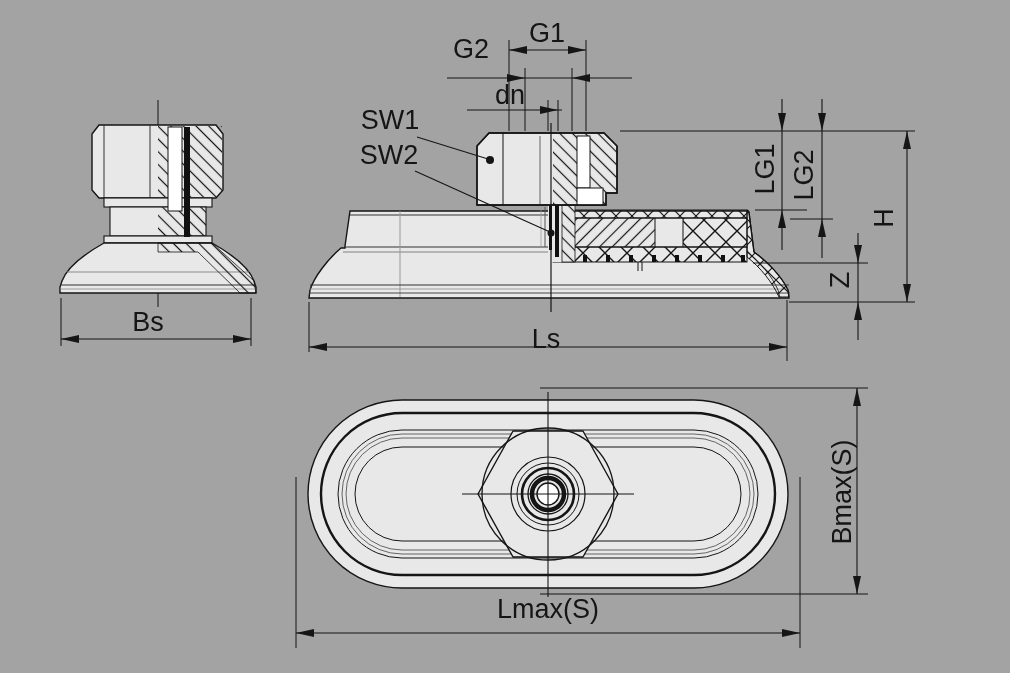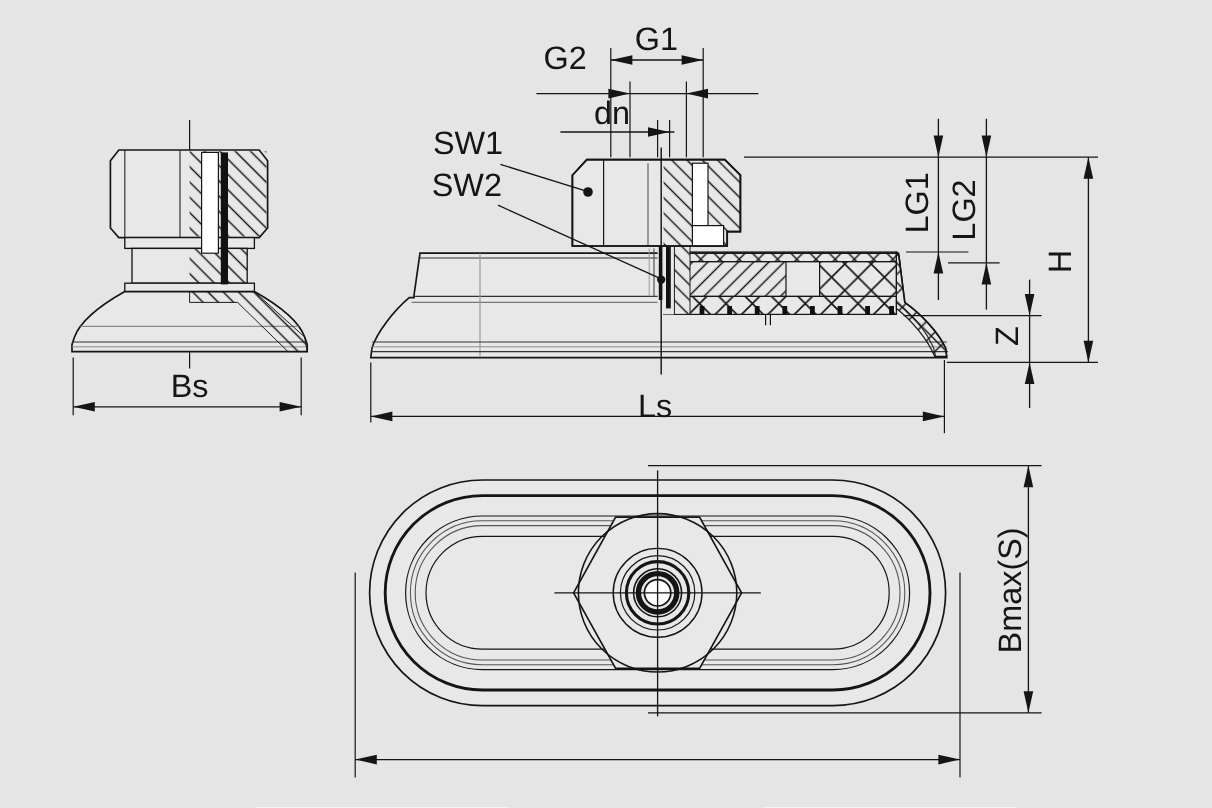--- a/index.html
+++ b/index.html
@@ -1,17 +1,17 @@
 <!DOCTYPE html>
 <html><head>
 <meta charset="utf-8">
 <style>
   html,body{margin:0;padding:0;background:#ffffff;}
   .canvas{
-    position:relative;width:1010px;height:673px;background:#e5e5e5;
+    position:relative;width:1010px;height:673px;background:#a3a3a3;
     font-family:"Liberation Sans", sans-serif; overflow:hidden;
   }
   .canvas svg{position:absolute;left:0;top:0;}
   .dim-label{
     position:absolute;transform:translate(-50%,-50%);
     font-size:27px;line-height:1;color:#151515;white-space:nowrap;
   }
   .dim-label.rot{transform:translate(-50%,-50%) rotate(-90deg);}
 </style>
 </head>
@@ -210,17 +210,18 @@
 
 <div class="dim-label" style="left:547px;top:33px">G1</div>
 <div class="dim-label" style="left:471px;top:49px">G2</div>
 <div class="dim-label" style="left:510px;top:95px">dn</div>
 <div class="dim-label" style="left:390px;top:120px">SW1</div>
 <div class="dim-label" style="left:389px;top:155px">SW2</div>
 <div class="dim-label rot" style="left:765px;top:169px">LG1</div>
 <div class="dim-label rot" style="left:804px;top:175px">LG2</div>
 <div class="dim-label rot" style="left:884px;top:218px">H</div>
 <div class="dim-label rot" style="left:840px;top:280px">Z</div>
-<div class="dim-label" style="left:158px;top:322px">Bs</div>
+<div class="dim-label" style="left:148px;top:322px">Bs</div>
 <div class="dim-label" style="left:546px;top:339px">Ls</div>
 <div class="dim-label rot" style="left:842px;top:492px">Bmax(S)</div>
+<div class="dim-label" style="left:548px;top:609px">Lmax(S)</div>
 
 </div>
 
 </body></html>

